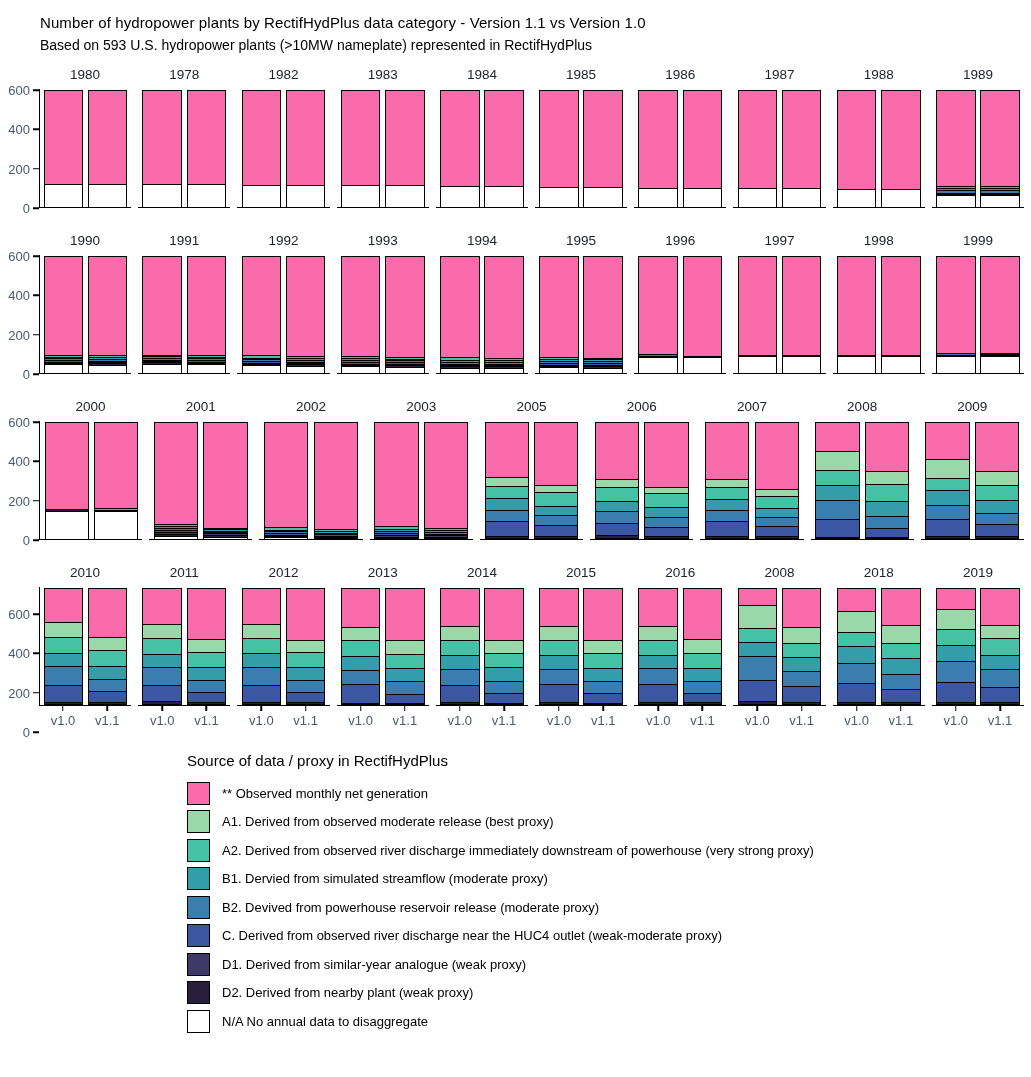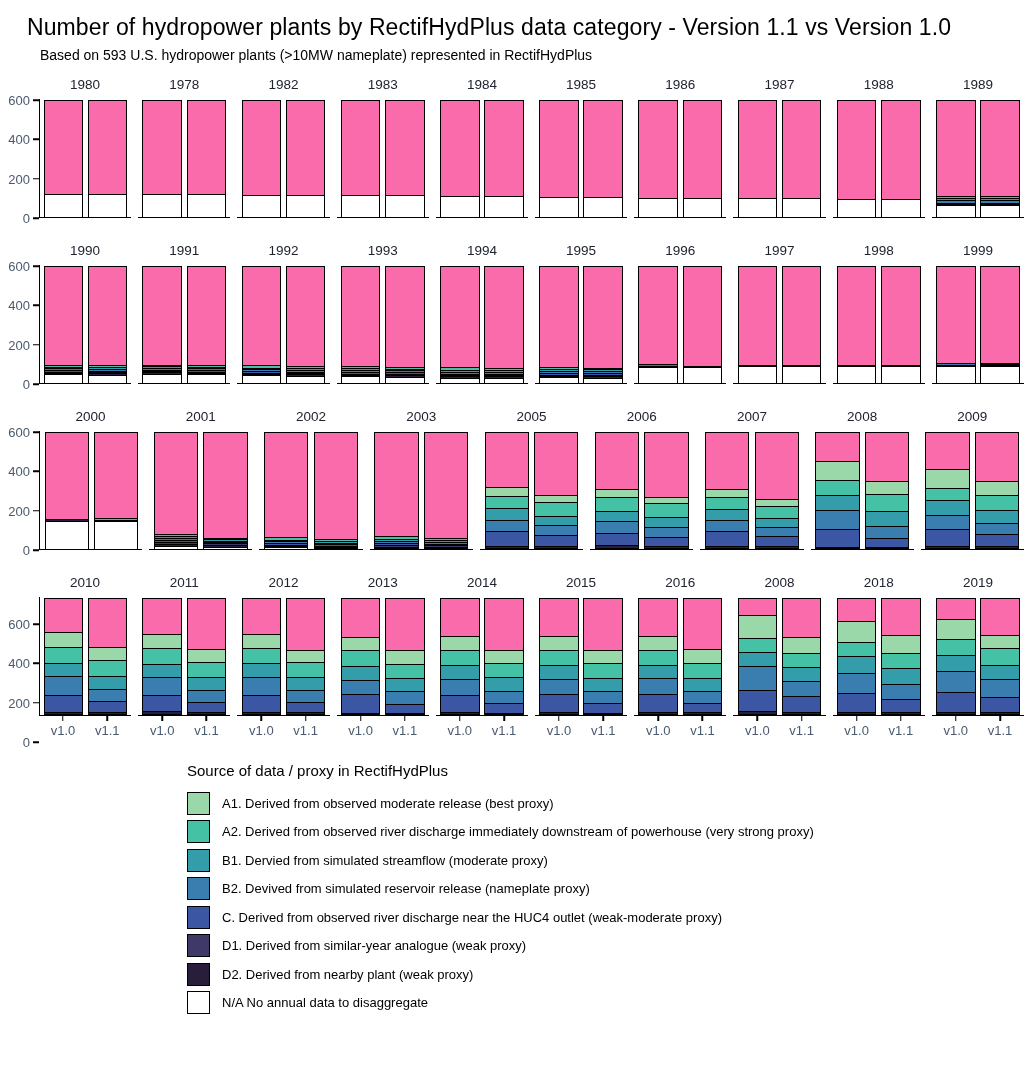--- a/index.html
+++ b/index.html
@@ -1,18 +1,18 @@
 <!DOCTYPE html>
 <html><head>
 <meta charset="utf-8">
 <style>
   html,body{margin:0;padding:0;background:#fff;}
   body{width:1031px;height:1077px;font-family:"Liberation Sans","DejaVu Sans",sans-serif;color:#000;overflow:hidden;}
   .wrap{padding:10px 6px 0 6px;}
-  .title{font-size:23px;color:#000;margin:4px 0 6px 21px;letter-spacing:.1px;}
+  .title{font-size:15px;color:#000;margin:4px 0 6px 34px;letter-spacing:.1px;}
   .subtitle{font-size:14px;color:#000;margin:0 0 12px 34px;}
   .grid{margin-top:6px;}
   .frow{display:flex;align-items:flex-end;margin-bottom:23px;}
   .frow:last-child{margin-bottom:0;}
   .gutter{width:33px;position:relative;height:118px;flex:none;}
   .ylab{position:absolute;right:9px;transform:translateY(-50%);font-size:13px;color:#4a5a6e;}
   .ytick{position:absolute;right:0;width:6px;height:1.5px;background:#000;transform:translateY(-50%);}
   .facet{flex:1;margin-right:7px;display:flex;flex-direction:column;}
   .facet:last-child{margin-right:1px;}
   .strip{height:24px;text-align:center;font-size:13.5px;color:#202430;line-height:20px;}
@@ -964,34 +964,38 @@
             <span class="xtick" style="left: 74%;"></span>
             <span class="xlab" style="left: 74%;">v1.1</span>
           </div>
         </div>
       </div>
     </div>
   <div class="legend">
     <div class="legend-title">Source of data / proxy in RectifHydPlus</div>
     <div id="legend-items">
         <div class="legend-item">
+          <span class="swatch" style="background: rgb(250, 107, 172);"></span>
+          <span class="legend-label">** Observed monthly net generation</span>
+        </div>
+        <div class="legend-item">
           <span class="swatch" style="background: rgb(155, 216, 169);"></span>
           <span class="legend-label">A1. Derived from observed moderate release (best proxy)</span>
         </div>
         <div class="legend-item">
           <span class="swatch" style="background: rgb(69, 193, 165);"></span>
           <span class="legend-label">A2. Derived from observed river discharge immediately downstream of powerhouse (very strong proxy)</span>
         </div>
         <div class="legend-item">
           <span class="swatch" style="background: rgb(51, 158, 169);"></span>
           <span class="legend-label">B1. Dervied from simulated streamflow (moderate proxy)</span>
         </div>
         <div class="legend-item">
           <span class="swatch" style="background: rgb(58, 126, 176);"></span>
-          <span class="legend-label">B2. Devived from simulated reservoir release (nameplate proxy)</span>
+          <span class="legend-label">B2. Devived from powerhouse reservoir release (moderate proxy)</span>
         </div>
         <div class="legend-item">
           <span class="swatch" style="background: rgb(59, 87, 164);"></span>
           <span class="legend-label">C. Derived from observed river discharge near the HUC4 outlet (weak-moderate proxy)</span>
         </div>
         <div class="legend-item">
           <span class="swatch" style="background: rgb(63, 57, 104);"></span>
           <span class="legend-label">D1. Derived from similar-year analogue (weak proxy)</span>
         </div>
         <div class="legend-item">

